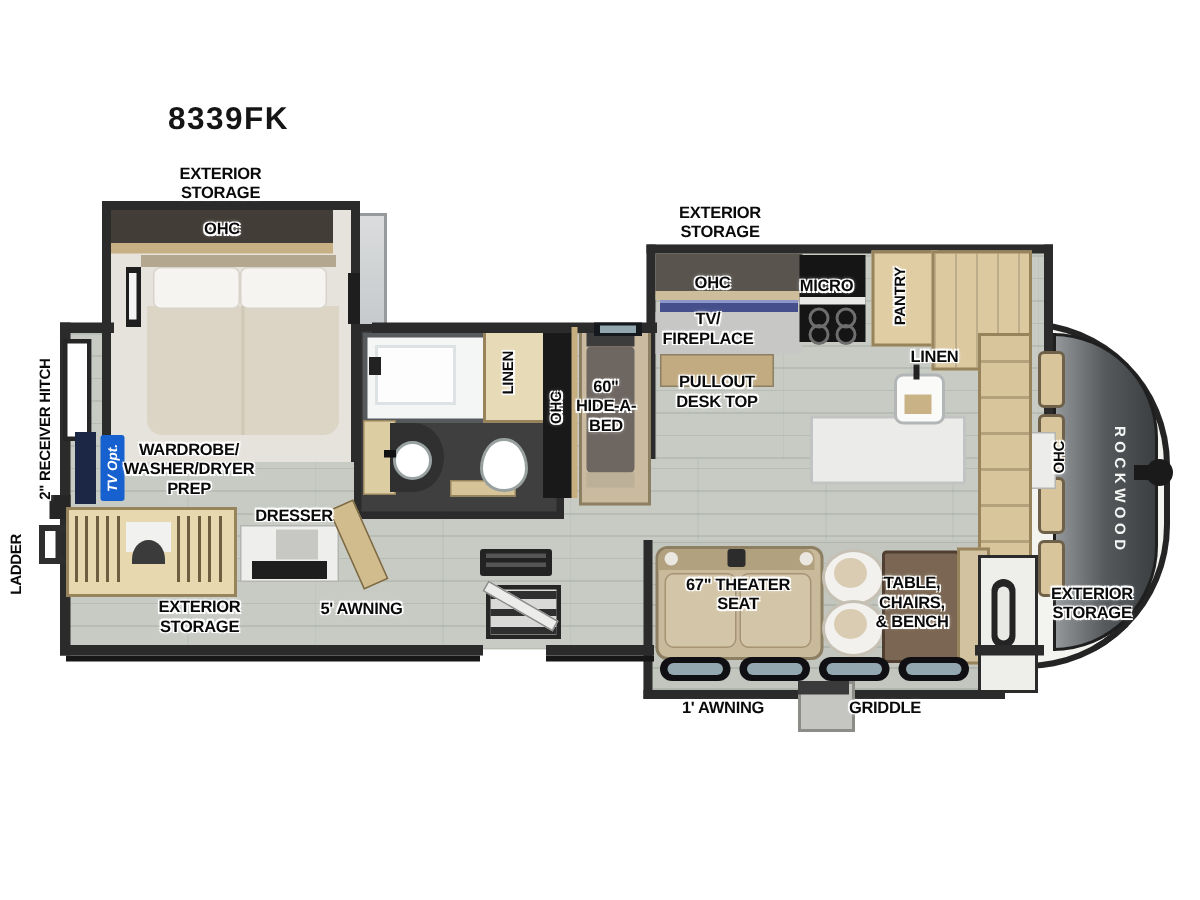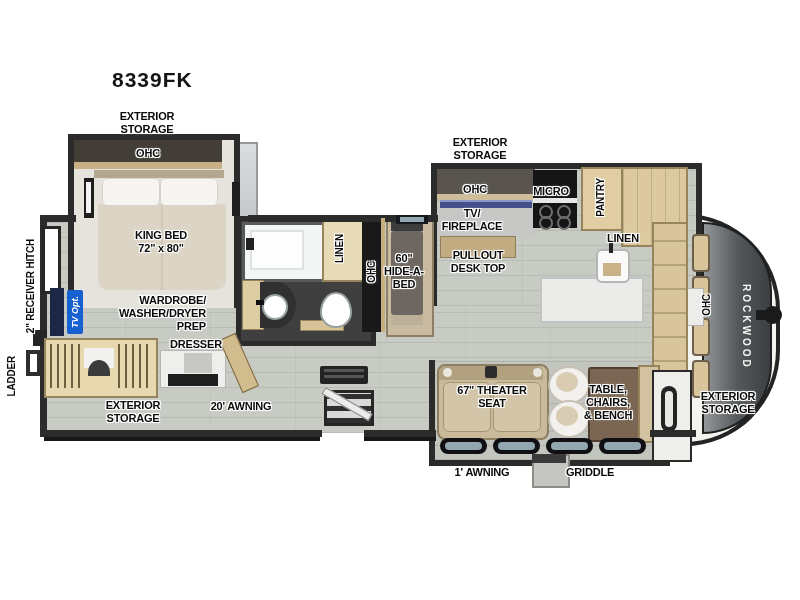--- a/index.html
+++ b/index.html
@@ -158,31 +158,29 @@
 
   <div class="abs" style="left:320px;top:366px;width:48px;height:18px;background:#232323;border-radius:2px;z-index:14;"></div>
   <div class="abs" style="left:324px;top:369px;width:40px;height:3px;background:#555;z-index:15;"></div>
   <div class="abs" style="left:324px;top:375px;width:40px;height:3px;background:#555;z-index:15;"></div>
   <div class="abs" style="left:324px;top:390px;width:44px;height:30px;background:repeating-linear-gradient(0deg,#2f2f2f 0 5px,#d9d9d7 5px 12px);border:3px solid #262626;z-index:14;"></div>
   <div class="abs" style="left:320px;top:400px;width:52px;height:6px;background:#ececea;border:1px solid #8a8a8a;transform:rotate(30deg);z-index:15;"></div>
 
   <div class="lbl" style="left:107px;top:110px;width:80px;">EXTERIOR
 STORAGE</div>
   <div class="lbl" style="left:120px;top:147px;width:56px;">OHC</div>
-  <div class="lbl" style="left:104px;top:229px;width:114px;">KING BED
-72" x 80"</div>
   <div class="lbl sm vwrap" style="left:22px;top:222px;width:18px;height:128px;"><span class="vu">2" RECEIVER HITCH</span></div>
   <div class="lbl sm vwrap" style="left:4px;top:342px;width:16px;height:68px;"><span class="vu">LADDER</span></div>
-  <div class="lbl" style="left:100px;top:294px;width:106px;text-align:right;">WARDROBE/
+  <div class="lbl" style="left:73px;top:294px;width:106px;">WARDROBE/
 WASHER/DRYER
 PREP</div>
   <div class="lbl" style="left:164px;top:338px;width:64px;">DRESSER</div>
   <div class="lbl" style="left:92px;top:399px;width:82px;">EXTERIOR
 STORAGE</div>
-  <div class="lbl" style="left:196px;top:400px;width:90px;">20' AWNING</div>
+  <div class="lbl" style="left:196px;top:400px;width:90px;">5' AWNING</div>
   <div class="lbl sm vwrap" style="left:330px;top:224px;width:20px;height:50px;"><span class="vu">LINEN</span></div>
   <div class="lbl sm vwrap" style="left:363px;top:246px;width:18px;height:52px;"><span class="vu">OHC</span></div>
   <div class="lbl" style="left:372px;top:252px;width:64px;">60"
 HIDE-A-
 BED</div>
   <div class="lbl" style="left:440px;top:136px;width:80px;">EXTERIOR
 STORAGE</div>
   <div class="lbl" style="left:450px;top:183px;width:50px;">OHC</div>
   <div class="lbl" style="left:432px;top:207px;width:80px;">TV/
 FIREPLACE</div>

